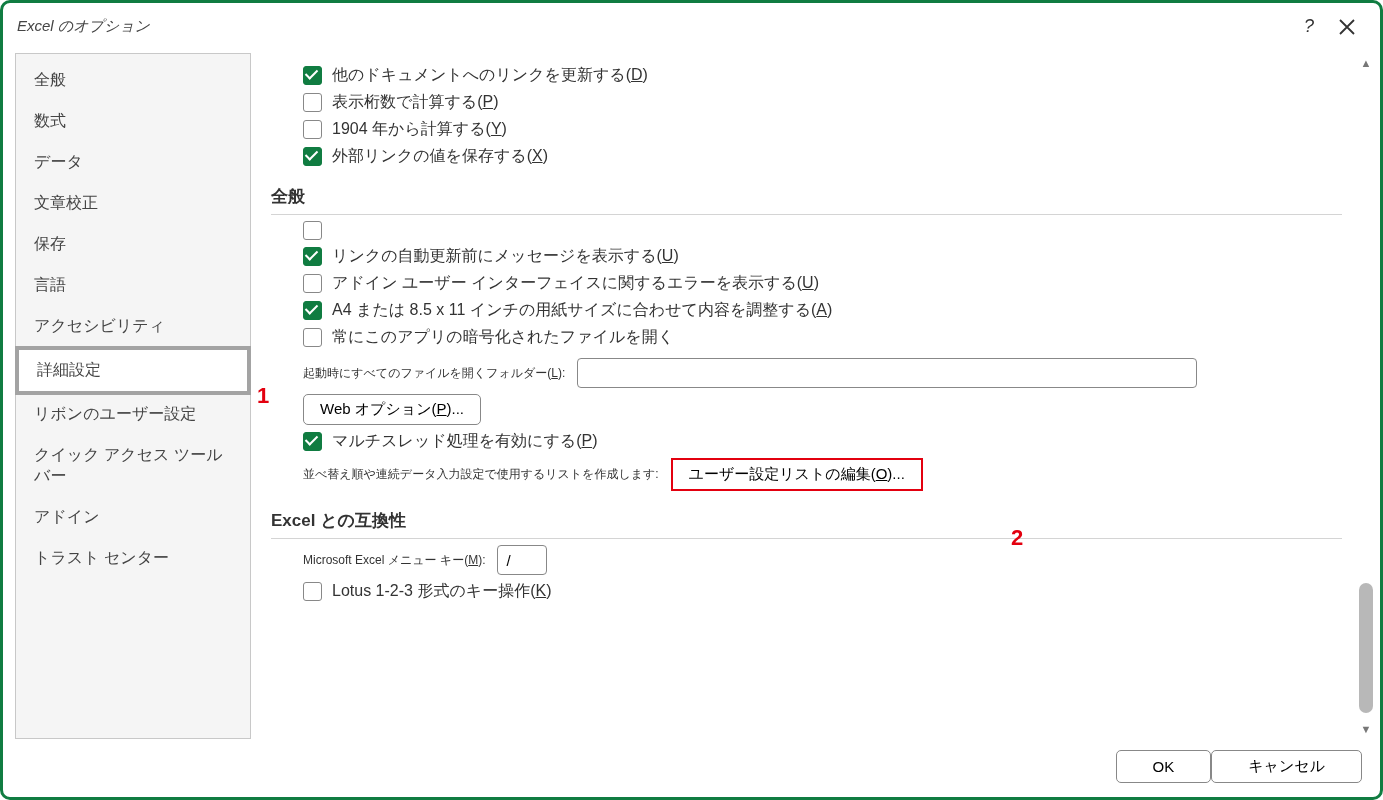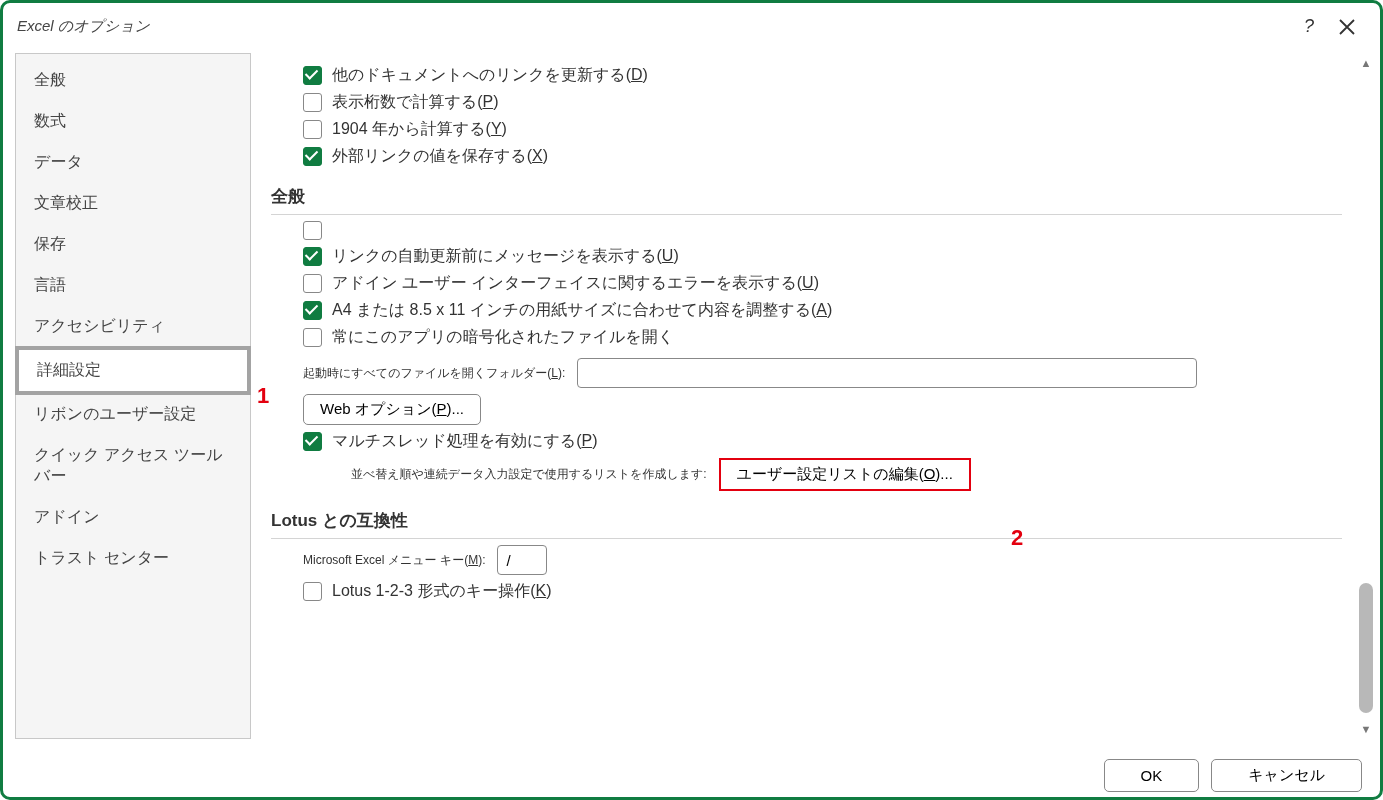--- a/index.html
+++ b/index.html
@@ -131,23 +131,22 @@
     font-size: 15px;
     cursor: pointer;
   }
   .btn.red {
     border: 2px solid #e3000f;
     border-radius: 0;
   }
   .footer {
     position: absolute;
     right: 18px;
-    bottom: 5px;
-    display: flex;
-    gap: 12px;
+    bottom: 14px;
+    display: flex;
   }
   .footer .btn { padding: 6px 36px; }
   .scrollbar {
     position: absolute;
     right: 4px;
     top: 50px;
     bottom: 58px;
     width: 20px;
   }
   .scroll-up, .scroll-down {
@@ -253,29 +252,29 @@
 
         <div class="row">
           <button class="btn"><span>Web オプション(</span><span class="u">P</span><span>)...</span></button>
         </div>
 
         <div class="row">
             <input type="checkbox" class="chk" checked="" style="">
             <span class="cb-label"><span>マルチスレッド処理を有効にする(</span><span class="u">P</span><span>)</span></span>
           </div>
 
-        <div class="row" style="margin-top:6px;margin-left:48px;">
+        <div class="row" style="margin-top:6px;">
           <span class="inline-label">並べ替え順や連続データ入力設定で使用するリストを作成します:</span>
           <button class="btn red"><span>ユーザー設定リストの編集(</span><span class="u">O</span><span>)...</span></button>
         </div>
 
         <div class="annot" style="position:absolute; left:760px; top:472px;">2</div>
       </div>
 
-      <div class="sect">Lotus との互換性</div>
+      <div class="sect">Excel との互換性</div>
 
       <div class="indent">
         <div class="row">
           <span class="inline-label"><span>Microsoft Excel メニュー キー(</span><span class="u">M</span><span>):</span></span>
           <input type="text" class="txt" style="width: 50px; text-align: left;" value="/">
         </div>
         <div class="row">
             <input type="checkbox" class="chk" style="">
             <span class="cb-label"><span>Lotus 1-2-3 形式のキー操作(</span><span class="u">K</span><span>)</span></span>
           </div>

